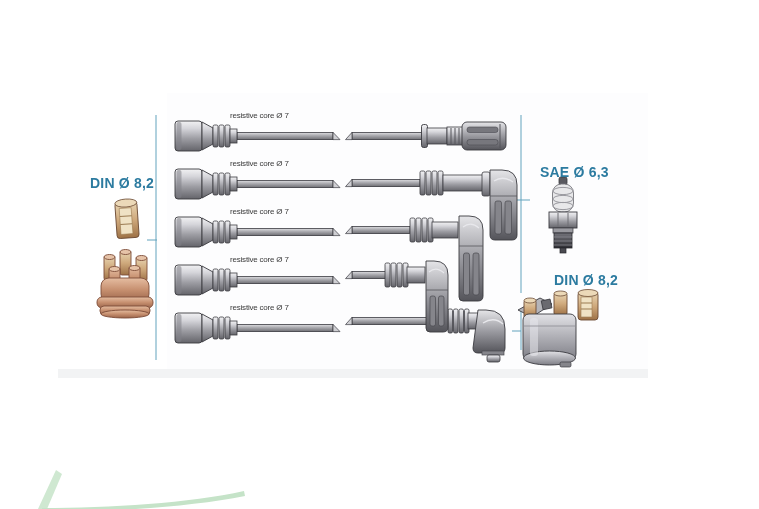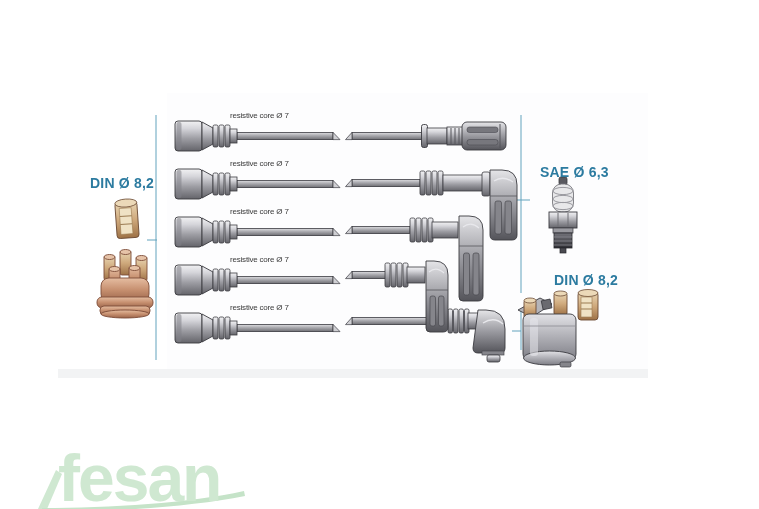--- a/index.html
+++ b/index.html
@@ -261,15 +261,14 @@
 <div class="lbl" style="left:230px;top:110px;width:90px">resistive core Ø 7</div>
 <div class="lbl" style="left:230px;top:158px;width:90px">resistive core Ø 7</div>
 <div class="lbl" style="left:230px;top:206px;width:90px">resistive core Ø 7</div>
 <div class="lbl" style="left:230px;top:254px;width:90px">resistive core Ø 7</div>
 <div class="lbl" style="left:230px;top:302px;width:90px">resistive core Ø 7</div>
 
 <div class="teal" style="left:90px;top:178px;width:60px">DIN Ø 8,2</div>
 <div class="teal" style="left:540px;top:167px;width:62px">SAE Ø 6,3</div>
 <div class="teal" style="left:554px;top:275px;width:62px">DIN Ø 8,2</div>
 
-<div class="brand">fesan</div>
 
 </div>
 
 </body></html>

